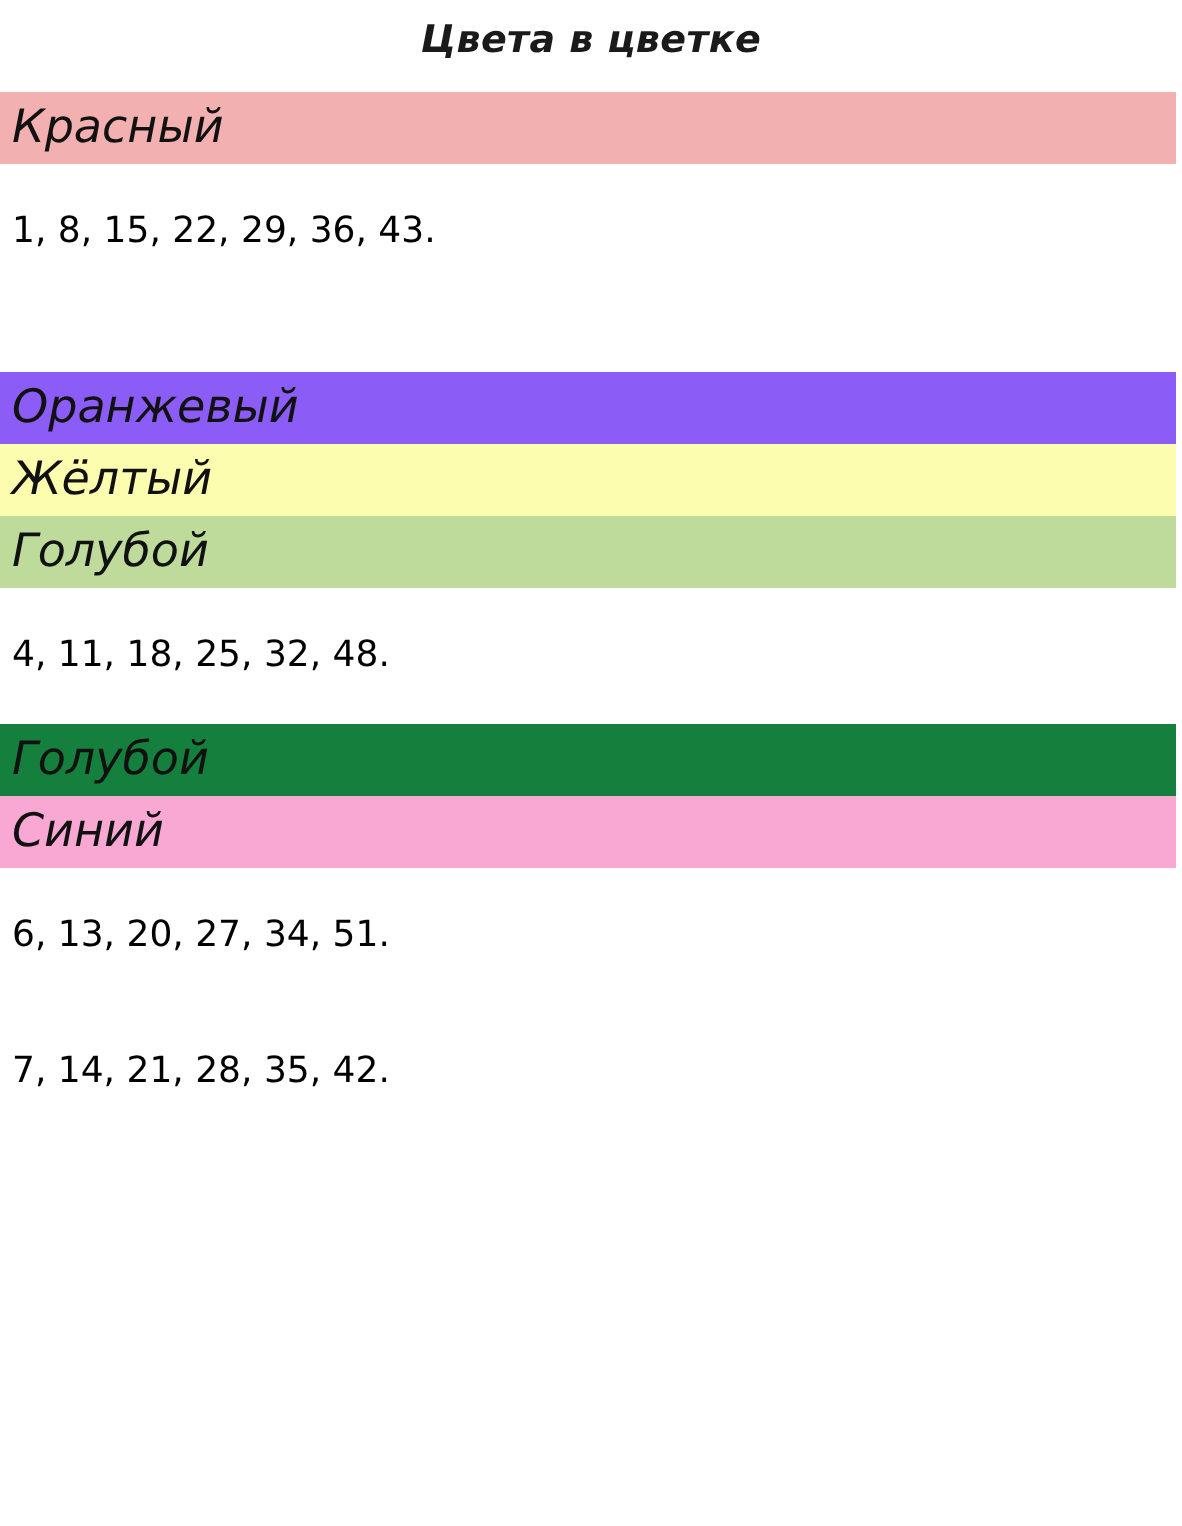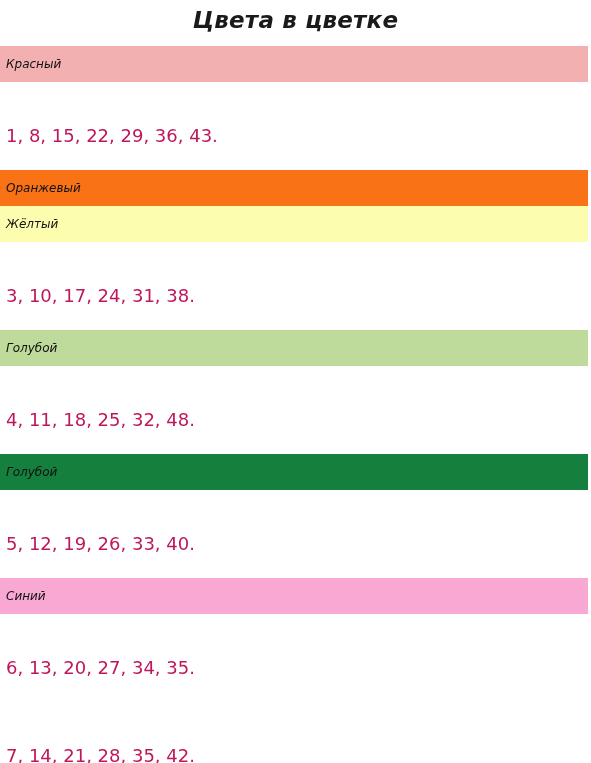--- a/index.html
+++ b/index.html
@@ -17,96 +17,93 @@
     position: relative;
     width: 591px;
     height: 763px;
     background: #ffffff;
     box-sizing: border-box;
   }
   .title {
     width: 591px;
     text-align: center;
     font-family: "DejaVu Sans", sans-serif;
-    font-size: 23px;
+    font-size: 19px;
     font-weight: bold;
     font-style: italic;
     color: #1a1a1a;
     letter-spacing: 0.2px;
     padding-top: 6px;
     height: 46px;
     box-sizing: border-box;
     line-height: 28px;
   }
   .color-list {
     width: 591px;
   }
   .color-group {
     width: 591px;
   }
   .color-band {
     width: 588px;
     height: 36px;
     line-height: 36px;
     font-family: "DejaVu Sans", sans-serif;
-    font-size: 12px;
+    font-size: 23px;
     font-style: italic;
     font-weight: normal;
     color: #111111;
     padding-left: 6px;
     box-sizing: border-box;
     white-space: nowrap;
     overflow: hidden;
   }
   .numbers-row {
     width: 588px;
     height: 68px;
     line-height: 68px;
     font-family: "DejaVu Sans", sans-serif;
     font-size: 18px;
     font-style: normal;
     font-weight: normal;
-    color: #be185d;
+    color: #000000;
     padding-left: 6px;
     box-sizing: border-box;
     background: #ffffff;
     white-space: nowrap;
     overflow: hidden;
-    margin-top: 20px;
   }
 </style>
 </head>
 <body>
 
 <div class="page">
 
   <div class="title">Цвета в цветке</div>
 
   <div class="color-list">
       <div class="color-group">
         <div class="color-band" style="background-color: rgb(242, 176, 176);">Красный</div>
         <div class="numbers-row">1, 8, 15, 22, 29, 36, 43.</div>
       </div>
       <div class="color-group">
-        <div class="color-band" style="background-color: #f97316;">Оранжевый</div>
+        <div class="color-band" style="background-color: #8b5cf6; margin-top: 36px;">Оранжевый</div>
       </div>
       <div class="color-group">
         <div class="color-band" style="background-color: rgb(253, 253, 176);">Жёлтый</div>
-        <div class="numbers-row">3, 10, 17, 24, 31, 38.</div>
       </div>
       <div class="color-group">
         <div class="color-band" style="background-color: rgb(190, 219, 155);">Голубой</div>
         <div class="numbers-row">4, 11, 18, 25, 32, 48.</div>
       </div>
       <div class="color-group">
         <div class="color-band" style="background-color: #15803d;">Голубой</div>
-        <div class="numbers-row">5, 12, 19, 26, 33, 40.</div>
       </div>
       <div class="color-group">
         <div class="color-band" style="background-color: #f9a8d4;">Синий</div>
-        <div class="numbers-row">6, 13, 20, 27, 34, 35.</div>
+        <div class="numbers-row">6, 13, 20, 27, 34, 51.</div>
       </div>
       <div class="color-group">
         <div class="numbers-row">7, 14, 21, 28, 35, 42.</div>
       </div>
     </div>
 
 </div>
 
 </body></html>

